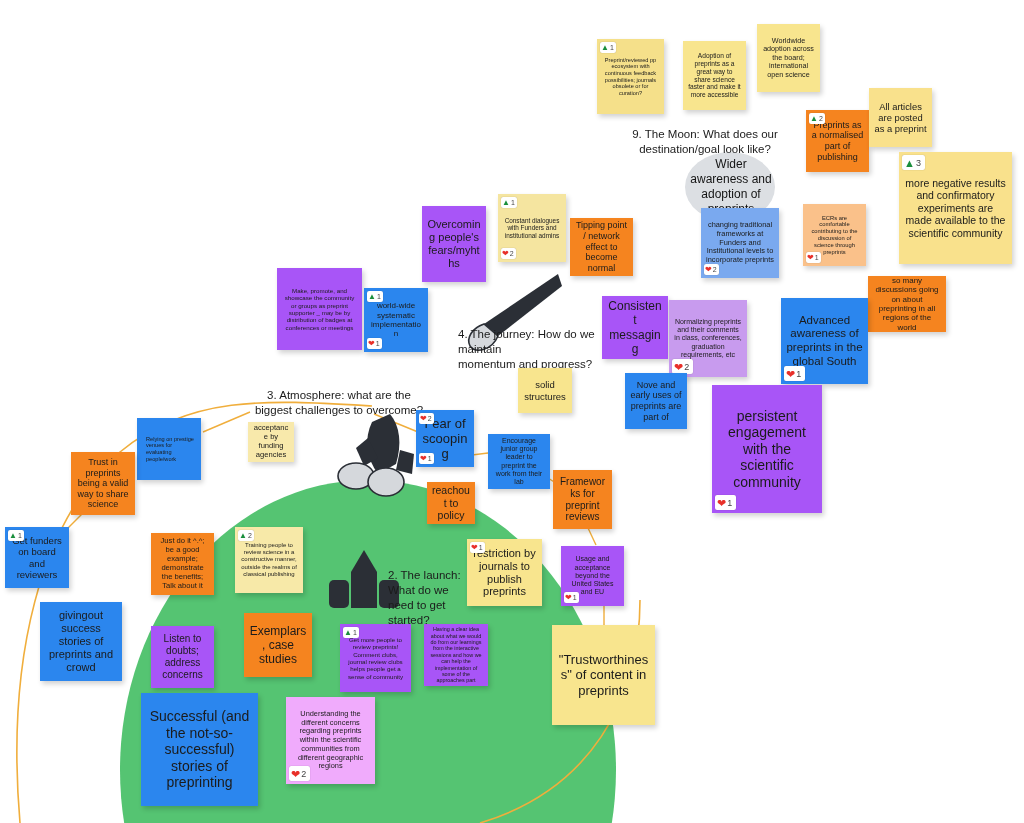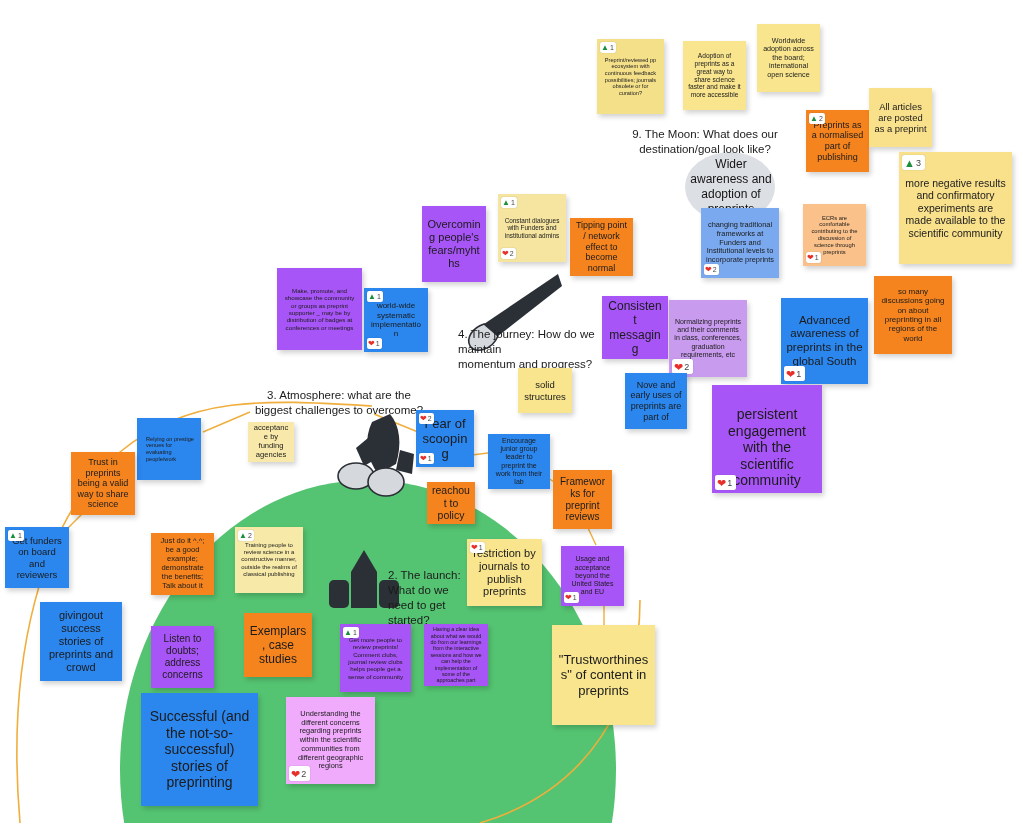--- a/index.html
+++ b/index.html
@@ -196,21 +196,21 @@
   </div>
 
   <div class="note" style="left:701px; top:208px; width:78px; height:70px; font-size:7.4px; background:#7aa9ef;align-items:center;">
     <span class="txt">changing traditional frameworks at Funders and Institutional levels to incorporate preprints</span>
     <span class="badge bl">
         <span class="glyph heart">❤</span>
         <span class="cnt">2</span>
       </span>
   </div>
 
-  <div class="note" style="left:868px; top:276px; width:78px; height:78px; font-size:8px; background:#f5841f;margin-left:6px;">
+  <div class="note" style="left:868px; top:276px; width:78px; height:56px; font-size:8px; background:#f5841f;">
     <span class="txt">so many discussions  going on about preprinting in all regions of the world</span>
   </div>
 
   <div class="note" style="left:422px; top:206px; width:64px; height:76px; font-size:11px; background:#a855f7;">
     <span class="txt">Overcoming people's fears/myhths</span>
   </div>
 
   <div class="note" style="left:498px; top:194px; width:68px; height:68px; font-size:6.4px; background:#f5e5a0;">
     <span class="txt">Constant dialogues with Funders and institutional admins</span>
     <span class="badge tl">
@@ -260,21 +260,21 @@
     <span class="badge bl big">
         <span class="glyph heart">❤</span>
         <span class="cnt">1</span>
       </span>
   </div>
 
   <div class="note" style="left:625px; top:373px; width:62px; height:56px; font-size:9px; background:#2b86ee;">
     <span class="txt">Nove and early  uses of preprints are part of</span>
   </div>
 
-  <div class="note" style="left:712px; top:385px; width:110px; height:108px; font-size:14px; background:#a855f7;align-items:flex-end;">
+  <div class="note" style="left:712px; top:385px; width:110px; height:128px; font-size:14px; background:#a855f7;">
     <span class="txt">persistent engagement with the scientific community</span>
     <span class="badge bl big">
         <span class="glyph heart">❤</span>
         <span class="cnt">1</span>
       </span>
   </div>
 
   <div class="note" style="left:518px; top:368px; width:54px; height:45px; font-size:9.5px; background:#f8e58e;">
     <span class="txt">solid structures</span>
   </div>

